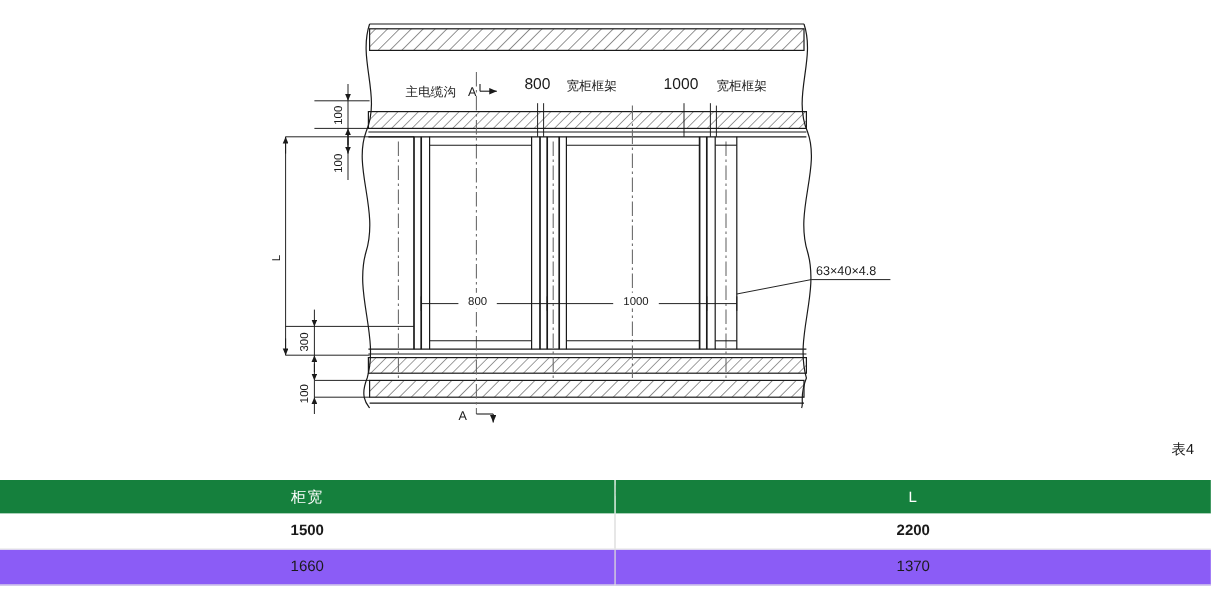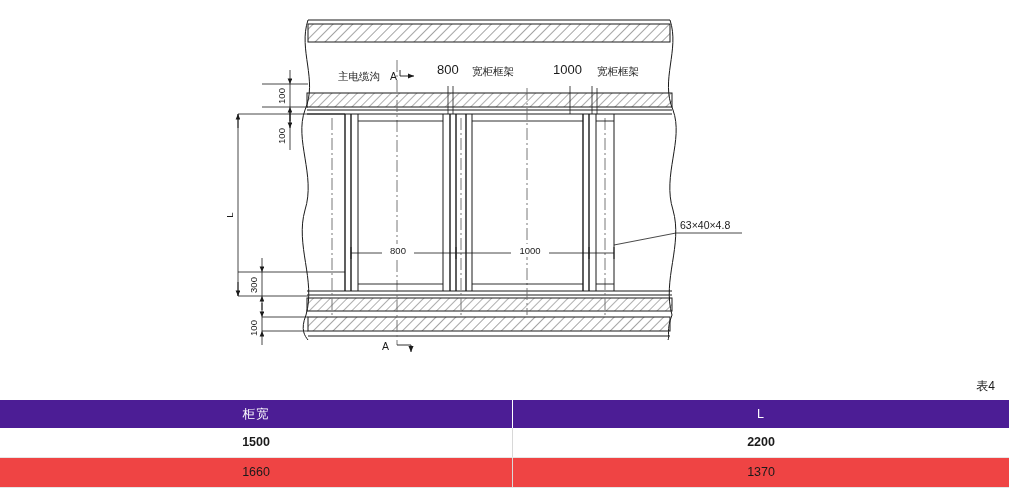--- a/index.html
+++ b/index.html
@@ -34,54 +34,54 @@
     width: 1009px;
     text-align: center;
     font-size: 13px;
     color: #1a1a1a;
     letter-spacing: 0.5px;
     margin-top: 48px;
   }
   .table-caption {
     position: absolute;
     right: 14px;
-    top: 378px;
+    top: 366px;
     font-size: 12px;
     color: #1a1a1a;
   }
   table.spec {
     position: absolute;
     left: 0;
     top: 400px;
     width: 1009px;
     border-collapse: collapse;
     font-size: 12.5px;
   }
   table.spec th {
-    background: #4c1d95;
+    background: #15803d;
     color: #ffffff;
     font-weight: normal;
     height: 26px;
     line-height: 26px;
     text-align: center;
     border-right: 1px solid #ffffff;
     letter-spacing: 1px;
   }
   table.spec th:last-child { border-right: none; }
   table.spec td {
     height: 27px;
     line-height: 27px;
     text-align: center;
     border-right: 1px solid #d8d8d8;
     border-bottom: 1px solid #e6e6e6;
     color: #1a1a1a;
   }
   table.spec td:last-child { border-right: none; }
   table.spec tr.odd td { background: #ffffff; font-weight: bold; }
-  table.spec tr.even td { background: #ef4444; }
+  table.spec tr.even td { background: #8b5cf6; }
   .dim-label {
     font-size: 9.5px;
     fill: #1a1a1a;
   }
   svg text {
     font-family: "Liberation Sans", sans-serif;
   }
 </style>
 </head>
 <body>

